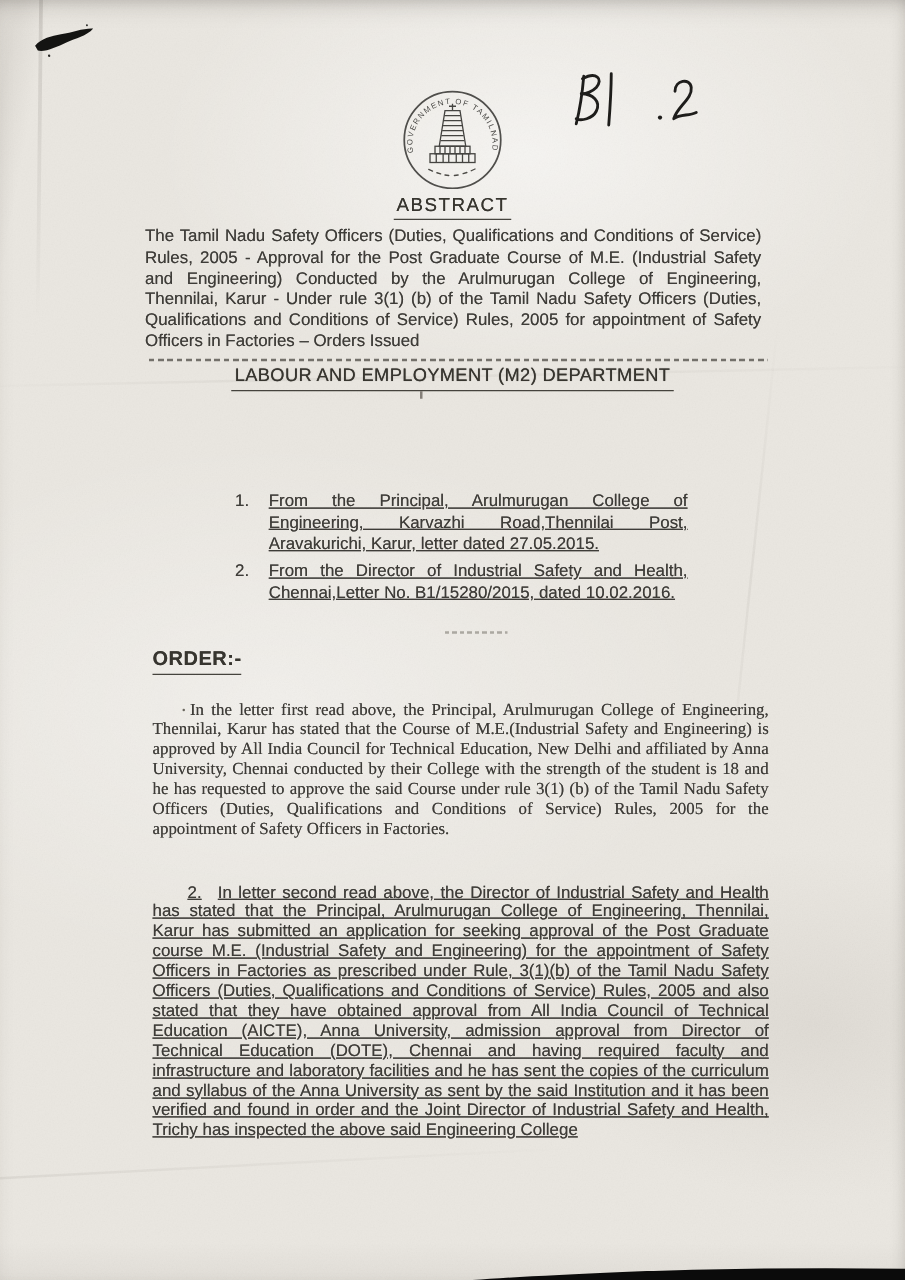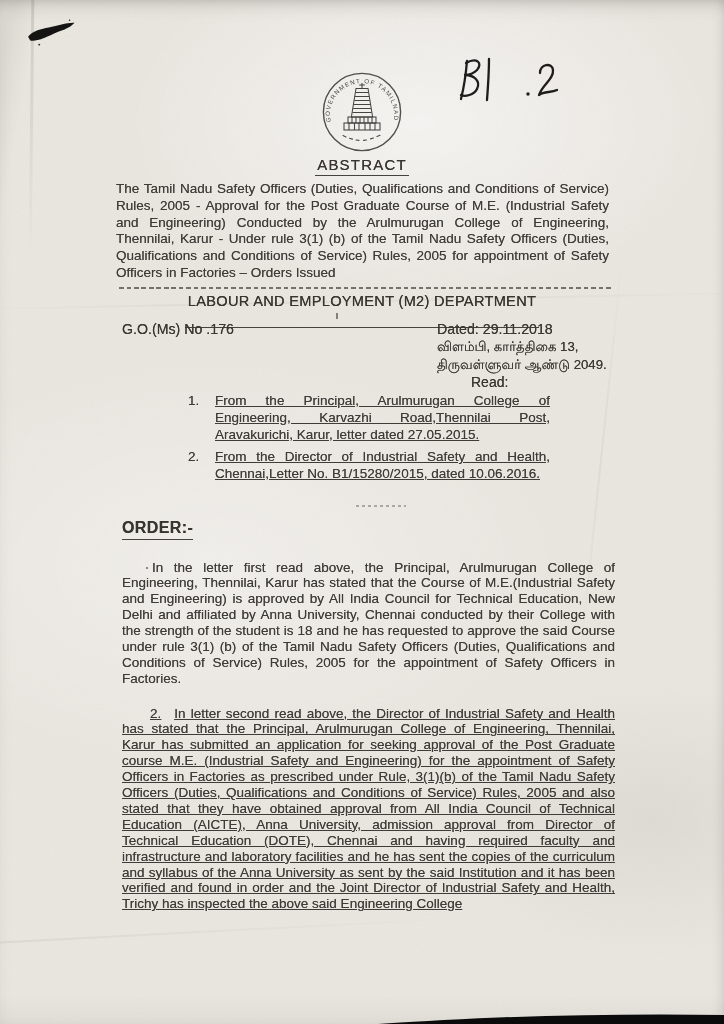--- a/index.html
+++ b/index.html
@@ -37,42 +37,42 @@
 
   .abstract-h{position:absolute;left:0;top:156px;width:724px;text-align:center;font-size:15px;letter-spacing:1.2px;color:#37352f;text-shadow:0 0 .5px rgba(55,53,47,.9);}
   .abstract-h span{display:inline-block;border-bottom:1.6px solid #45433d;padding:0 2px 2px;}
 
   .abstract-body{position:absolute;left:116px;top:181px;width:493px;font-size:13.5px;line-height:16.8px;text-align:justify;text-shadow:0 0 .35px rgba(62,60,56,.75);}
 
   .sep{position:absolute;left:119px;top:287px;width:495px;height:2px;
        background:repeating-linear-gradient(90deg,#57544e 0 4.5px,transparent 4.5px 7.5px);opacity:.8;}
 
   .dept-h{position:absolute;left:0;top:293px;width:724px;text-align:center;font-size:14.6px;letter-spacing:.3px;color:#37352f;text-shadow:0 0 .55px rgba(55,53,47,.95);}
-  .dept-h span{display:inline-block;border-bottom:1.7px solid #45433d;padding:0 3px 18px;}
+  .dept-h span{display:inline-block;border-bottom:1.7px solid #45433d;padding:0 3px 3px;}
 
   .go-row{position:absolute;left:122px;top:321px;width:493px;display:flex;justify-content:space-between;align-items:flex-start;}
   .go-no{font-size:14.2px;color:#3a3833;text-shadow:0 0 .5px rgba(55,53,47,.9);}
   .date-block{width:178px;font-size:13.6px;line-height:17.4px;color:#3a3833;text-shadow:0 0 .45px rgba(55,53,47,.85);}
   .date-block .dated{font-size:14.2px;}
   .date-block .tamil{font-size:13.2px;}
   .date-block .read{margin-left:34px;margin-top:1px;font-size:14px;}
 
   .read-list{position:absolute;left:188px;top:392px;width:362px;font-size:13.5px;line-height:17px;text-shadow:0 0 .35px rgba(62,60,56,.75);}
   .read-item{display:flex;margin-bottom:5px;}
   .ri-num{width:27px;flex:none;}
   .ri-text{flex:1;text-align:justify;text-decoration:underline;}
 
   .mini-dashes{position:absolute;left:356px;top:505px;width:50px;height:1.6px;
        background:repeating-linear-gradient(90deg,#8a867e 0 3.5px,transparent 3.5px 6px);opacity:.65;}
 
   .order-h{position:absolute;left:122px;top:519px;font-size:16px;font-weight:700;letter-spacing:.4px;color:#37352f;text-shadow:0 0 .4px rgba(55,53,47,.8);}
   .order-h span{display:inline-block;border-bottom:1.7px solid #45433d;padding-bottom:1.5px;}
 
   .order-para{position:absolute;left:122px;width:493px;font-size:13.5px;line-height:15.9px;text-align:justify;text-shadow:0 0 .35px rgba(62,60,56,.75);}
-  .para1{top:546px;text-indent:30px;}
+  .para1{top:546px;text-indent:30px;font-family:Liberation Serif, serif;}
   .para1 .stray-dot{position:absolute;left:24px;top:7px;width:2px;height:2px;border-radius:50%;background:#6b675f;}
   .para2{top:692px;text-indent:28px;text-decoration:underline;}
   .pnum{margin-right:13px;}
 
   .bottom-band{position:absolute;left:378px;bottom:0;width:346px;height:11px;}
   .stray-tick{position:absolute;left:336px;top:313px;width:1.5px;height:6px;background:#6b675f;opacity:.8;}
 </style>
 </head>
 <body>
 
@@ -127,38 +127,29 @@
   </div>
   <div class="abstract-body">The Tamil Nadu Safety Officers (Duties, Qualifications and Conditions of Service) Rules, 2005 - Approval for the Post Graduate Course of M.E. (Industrial Safety and Engineering) Conducted by the Arulmurugan College of Engineering, Thennilai,  Karur - Under rule 3(1) (b) of the Tamil Nadu Safety Officers (Duties, Qualifications and Conditions of Service) Rules, 2005 for appointment of Safety Officers in Factories – Orders Issued</div>
 
   <div class="sep"></div>
 
   <div class="dept-h">
     <span>LABOUR AND EMPLOYMENT (M2) DEPARTMENT</span>
   </div>
   <div class="stray-tick"></div>
 
-  <div class="go-row">
-    <div class="go-no">G.O.(Ms) No .176</div>
-    <div class="date-block">
-      <div class="dated">Dated: 29.11.2018</div>
-      <div class="tamil">விளம்பி,  கார்த்திகை 13,</div>
-      <div class="tamil">திருவள்ளுவர் ஆண்டு 2049.</div>
-      <div class="read">Read:</div>
-    </div>
-  </div>
 
   <div class="read-list">
     <div class="read-item">
       <div class="ri-num">1.</div>
       <div class="ri-text">From the Principal, Arulmurugan College of Engineering, Karvazhi Road,Thennilai Post, Aravakurichi, Karur, letter dated 27.05.2015.</div>
     </div>
     <div class="read-item">
       <div class="ri-num">2.</div>
-      <div class="ri-text">From the Director of Industrial Safety and Health, Chennai,Letter No. B1/15280/2015, dated 10.06.2016.</div>
+      <div class="ri-text">From the Director of Industrial Safety and Health, Chennai,Letter No. B1/15280/2015, dated 10.02.2016.</div>
     </div>
   </div>
 
   <div class="mini-dashes"></div>
 
   <div class="order-h">
     <span>ORDER:-</span>
   </div>
 
   <p class="order-para para1">

